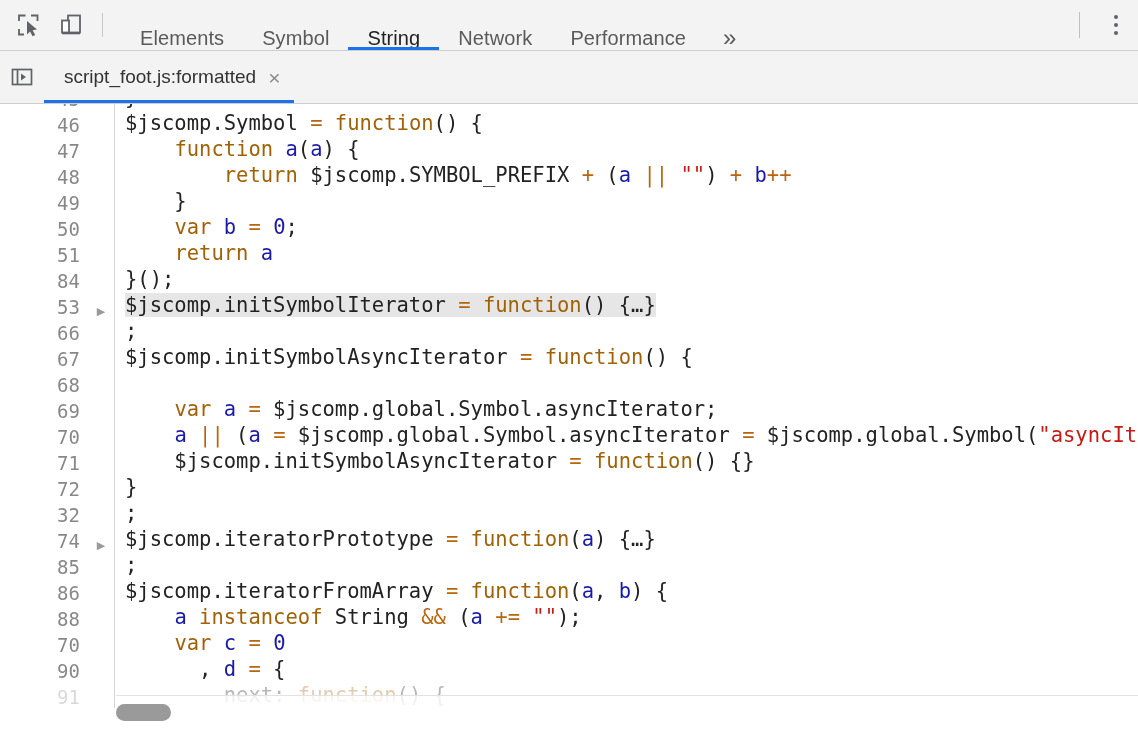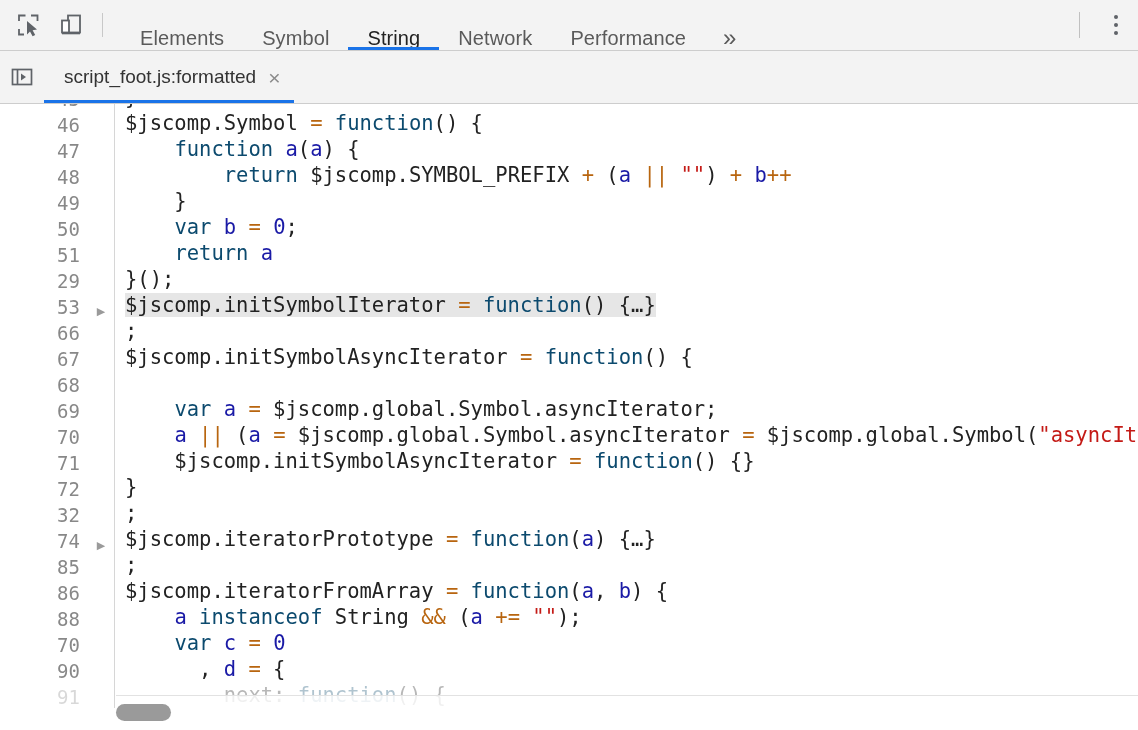--- a/index.html
+++ b/index.html
@@ -229,21 +229,21 @@
     color: #222222;
     white-space: pre;
     overflow: hidden;
   }
 
   .line.collapsed .code > .collapsed-hl {
     background: #e6e6e6;
   }
 
   
-  .t-kw   { color: #0c4a6e; }
+  .t-kw   { color: #a16207; }
   .t-op   { color: #b8650f; }
   .t-var  { color: #1a1aa6; }
   .t-str  { color: #c41a16; }
   .t-num  { color: #1a1aa6; }
   .t-plain{ color: #222222; }
   .t-fold { color: #222222; }
 
   
   .line.faded .code,
   .line.faded .gutter { opacity: 0.32; }
@@ -344,21 +344,21 @@
 
   <div class="editor">
     <div class="code-scroll" id="code-scroll">
         <div class="line"><div class="gutter">45</div><div class="fold"></div><div class="gutter-edge"></div><div class="code"><span class="t-plain">}</span></div></div>
         <div class="line"><div class="gutter">46</div><div class="fold"></div><div class="gutter-edge"></div><div class="code"><span class="t-plain">$jscomp.Symbol </span><span class="t-op">=</span><span class="t-plain"> </span><span class="t-kw">function</span><span class="t-plain">() {</span></div></div>
         <div class="line"><div class="gutter">47</div><div class="fold"></div><div class="gutter-edge"></div><div class="code"><span class="t-plain">    </span><span class="t-kw">function</span><span class="t-plain"> </span><span class="t-var">a</span><span class="t-plain">(</span><span class="t-var">a</span><span class="t-plain">) {</span></div></div>
         <div class="line"><div class="gutter">48</div><div class="fold"></div><div class="gutter-edge"></div><div class="code"><span class="t-plain">        </span><span class="t-kw">return</span><span class="t-plain"> $jscomp.SYMBOL_PREFIX </span><span class="t-op">+</span><span class="t-plain"> (</span><span class="t-var">a</span><span class="t-plain"> </span><span class="t-op">||</span><span class="t-plain"> </span><span class="t-str">""</span><span class="t-plain">) </span><span class="t-op">+</span><span class="t-plain"> </span><span class="t-var">b</span><span class="t-op">++</span></div></div>
         <div class="line"><div class="gutter">49</div><div class="fold"></div><div class="gutter-edge"></div><div class="code"><span class="t-plain">    }</span></div></div>
         <div class="line"><div class="gutter">50</div><div class="fold"></div><div class="gutter-edge"></div><div class="code"><span class="t-plain">    </span><span class="t-kw">var</span><span class="t-plain"> </span><span class="t-var">b</span><span class="t-plain"> </span><span class="t-op">=</span><span class="t-plain"> </span><span class="t-num">0</span><span class="t-plain">;</span></div></div>
         <div class="line"><div class="gutter">51</div><div class="fold"></div><div class="gutter-edge"></div><div class="code"><span class="t-plain">    </span><span class="t-kw">return</span><span class="t-plain"> </span><span class="t-var">a</span></div></div>
-        <div class="line"><div class="gutter">29</div><div class="fold"></div><div class="gutter-edge"></div><div class="code"><span class="t-plain">}();</span></div></div>
+        <div class="line"><div class="gutter">84</div><div class="fold"></div><div class="gutter-edge"></div><div class="code"><span class="t-plain">}();</span></div></div>
         <div class="line collapsed"><div class="gutter">53</div><div class="fold">▶</div><div class="gutter-edge"></div><div class="code"><span class="collapsed-hl"><span class="t-plain">$jscomp.initSymbolIterator </span><span class="t-op">=</span><span class="t-plain"> </span><span class="t-kw">function</span><span class="t-plain">() {</span><span class="t-fold">…</span><span class="t-plain">}</span></span></div></div>
         <div class="line"><div class="gutter">66</div><div class="fold"></div><div class="gutter-edge"></div><div class="code"><span class="t-plain">;</span></div></div>
         <div class="line"><div class="gutter">67</div><div class="fold"></div><div class="gutter-edge"></div><div class="code"><span class="t-plain">$jscomp.initSymbolAsyncIterator </span><span class="t-op">=</span><span class="t-plain"> </span><span class="t-kw">function</span><span class="t-plain">() {</span></div></div>
         <div class="line"><div class="gutter">68</div><div class="fold"></div><div class="gutter-edge"></div></div>
         <div class="line"><div class="gutter">69</div><div class="fold"></div><div class="gutter-edge"></div><div class="code"><span class="t-plain">    </span><span class="t-kw">var</span><span class="t-plain"> </span><span class="t-var">a</span><span class="t-plain"> </span><span class="t-op">=</span><span class="t-plain"> $jscomp.global.Symbol.asyncIterator;</span></div></div>
         <div class="line"><div class="gutter">70</div><div class="fold"></div><div class="gutter-edge"></div><div class="code"><span class="t-plain">    </span><span class="t-var">a</span><span class="t-plain"> </span><span class="t-op">||</span><span class="t-plain"> (</span><span class="t-var">a</span><span class="t-plain"> </span><span class="t-op">=</span><span class="t-plain"> $jscomp.global.Symbol.asyncIterator </span><span class="t-op">=</span><span class="t-plain"> $jscomp.global.Symbol(</span><span class="t-str">"asyncIterator"</span></div></div>
         <div class="line"><div class="gutter">71</div><div class="fold"></div><div class="gutter-edge"></div><div class="code"><span class="t-plain">    $jscomp.initSymbolAsyncIterator </span><span class="t-op">=</span><span class="t-plain"> </span><span class="t-kw">function</span><span class="t-plain">() {}</span></div></div>
         <div class="line"><div class="gutter">72</div><div class="fold"></div><div class="gutter-edge"></div><div class="code"><span class="t-plain">}</span></div></div>
         <div class="line"><div class="gutter">32</div><div class="fold"></div><div class="gutter-edge"></div><div class="code"><span class="t-plain">;</span></div></div>
         <div class="line"><div class="gutter">74</div><div class="fold">▶</div><div class="gutter-edge"></div><div class="code"><span class="t-plain">$jscomp.iteratorPrototype </span><span class="t-op">=</span><span class="t-plain"> </span><span class="t-kw">function</span><span class="t-plain">(</span><span class="t-var">a</span><span class="t-plain">) {</span><span class="t-fold">…</span><span class="t-plain">}</span></div></div>

